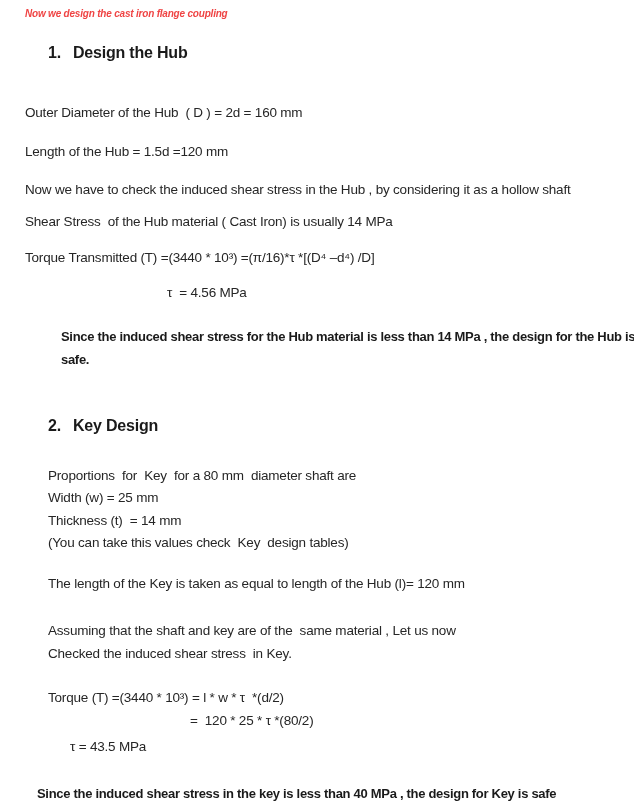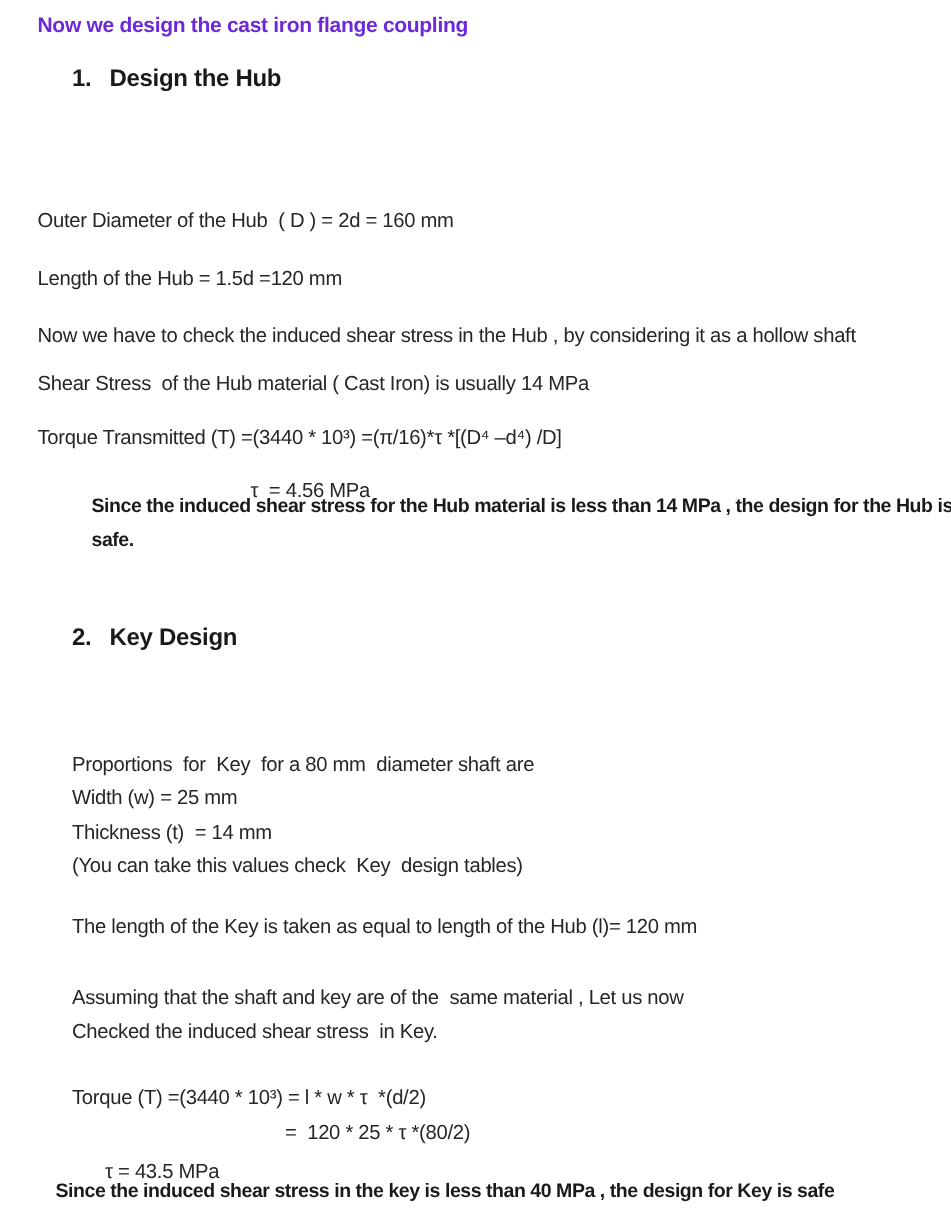--- a/index.html
+++ b/index.html
@@ -16,29 +16,29 @@
     font-family: "Liberation Sans", "DejaVu Sans", sans-serif;
     color: #262626;
   }
   .ln {
     position: absolute;
     font-size: 13.5px;
     letter-spacing: -0.2px;
     line-height: 18px;
     white-space: pre;
     color: #262626;
-    margin-top: 34px;
   }
   .doc-title {
     position: absolute;
-    font-size: 14px;
+    font-size: 10px;
     font-weight: bold;
+    font-style: italic;
     letter-spacing: -0.2px;
     white-space: pre;
-    color: #6d28d9;
+    color: #ef4444;
   }
   .heading {
     position: absolute;
     display: flex;
     font-size: 16px;
     font-weight: bold;
     letter-spacing: -0.2px;
     white-space: pre;
     color: #1a1a1a;
   }

